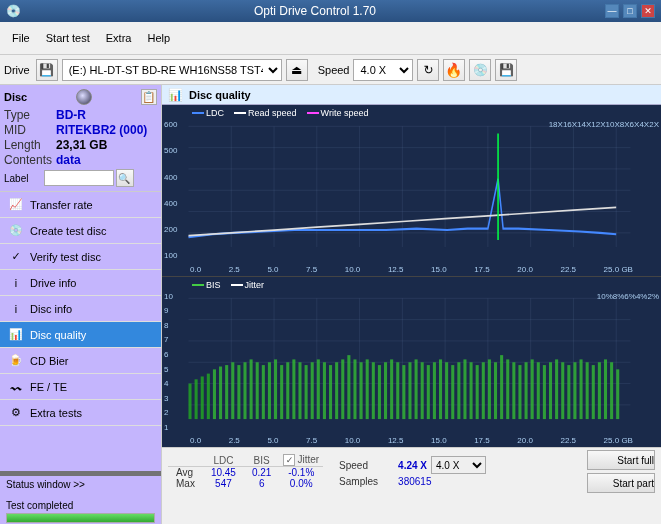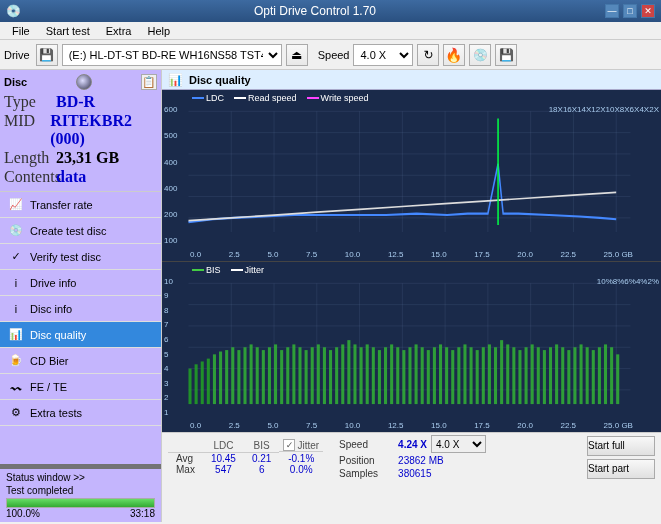--- a/index.html
+++ b/index.html
@@ -31,21 +31,21 @@
       border: 1px solid #4477aa;
       color: white;
       font-size: 9px;
       display: flex; align-items: center; justify-content: center;
       cursor: pointer;
     }
 
     
     #menubar {
       background: #f0f0f0;
-      height: 18px;
+      height: 33px;
       display: flex;
       align-items: center;
       padding: 0 4px;
       border-bottom: 1px solid #ccc;
     }
     .menu-item {
       padding: 2px 8px;
       font-size: 11px;
       cursor: pointer;
     }
@@ -115,23 +115,22 @@
     }
     #disc-title { font-weight: bold; font-size: 11px; }
     .disc-icon {
       width: 16px; height: 16px;
       border-radius: 50%;
       background: radial-gradient(circle at 40% 40%, #ddf, #88a, #334);
       border: 1px solid #888;
     }
     .disc-row {
       display: flex;
-      font-size: 16px;
+      font-size: 12px;
       margin-bottom: 1px;
-      font-family: Liberation Serif, serif;
     }
     .disc-label { color: #333; width: 52px; }
     .disc-value { color: #0000cc; font-weight: bold; }
     .disc-value.black { color: #000; }
     #label-row {
       display: flex;
       align-items: center;
       margin-top: 2px;
     }
     #label-text { width: 40px; font-size: 10px; }
@@ -178,21 +177,21 @@
       margin-top: auto;
       border-top: 5px solid #737373;
       padding: 3px 6px;
     }
     #status-window-btn {
       font-size: 10px;
       cursor: pointer;
       color: #000;
       text-decoration: none;
     }
-    #status-text { font-size: 10px; margin-top: 2px; }
+    #status-text { font-size: 10px; margin-top: 10px; }
     #progress-bar-container {
       height: 10px;
       background: #ddd;
       border: 1px solid #aaa;
       margin-top: 2px;
     }
     #progress-bar-fill {
       height: 100%;
       background: linear-gradient(to bottom, #66dd66, #33aa33);
     }
@@ -318,21 +317,21 @@
       gap: 3px;
       margin-left: auto;
     }
     .action-btn {
       height: 20px;
       width: 68px;
       font-size: 10px;
       border: 1px solid #aaa;
       background: linear-gradient(to bottom, #f8f8f8, #e0e0e0);
       cursor: pointer;
-      text-align: left;
+      text-align: right;
     }
 
     .y-axis-labels {
       position: absolute;
       right: 2px;
       top: 15px;
       height: calc(100% - 30px);
       display: flex;
       flex-direction: row;
       justify-content: space-between;
@@ -416,20 +415,25 @@
         <span class="disc-label">MID</span>
         <span class="disc-value">RITEKBR2 (000)</span>
       </div>
       <div class="disc-row">
         <span class="disc-label">Length</span>
         <span class="disc-value black">23,31 GB</span>
       </div>
       <div class="disc-row">
         <span class="disc-label">Contents</span>
         <span class="disc-value">data</span>
+      </div>
+      <div id="label-row">
+        <span id="label-text">Label</span>
+        <input id="label-input" type="text" value="" style="">
+        <div id="label-icon-btn">🔍</div>
       </div>
     </div>
 
     <div id="nav-items">
       <div class="nav-item">
         <span class="nav-icon">📈</span>
         <span>Transfer rate</span>
       </div>
       <div class="nav-item">
         <span class="nav-icon">💿</span>
@@ -740,24 +744,20 @@
 
         <div class="speed-info">
           <div class="speed-row">
             <span class="speed-label">Speed</span>
             <span class="speed-value" style="color:#0000cc;font-weight:bold;">4.24 X</span>
             <select style="height:18px;font-size:10px;width:55px;border:1px solid #aaa;">
               <option>4.0 X</option>
             </select>
           </div>
           <div class="speed-row">
-            <span class="speed-label">Position</span>
-            <span class="speed-value">23862 MB</span>
-          </div>
-          <div class="speed-row">
             <span class="speed-label">Samples</span>
             <span class="speed-value">380615</span>
           </div>
         </div>
 
         <div id="action-buttons">
           <button class="action-btn">Start full</button>
           <button class="action-btn">Start part</button>
         </div>
       </div>

